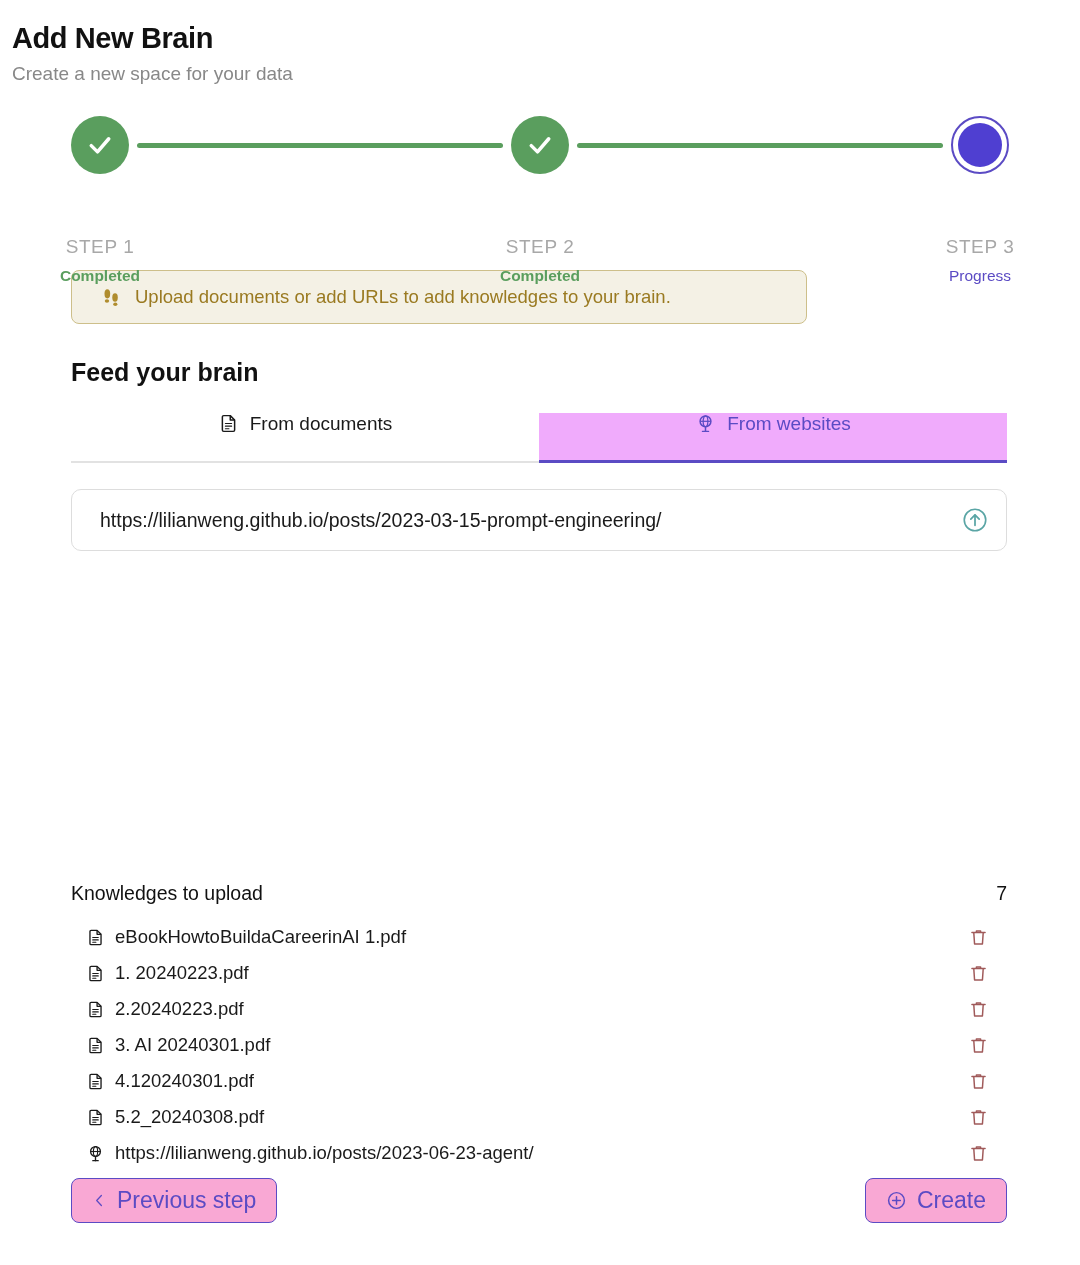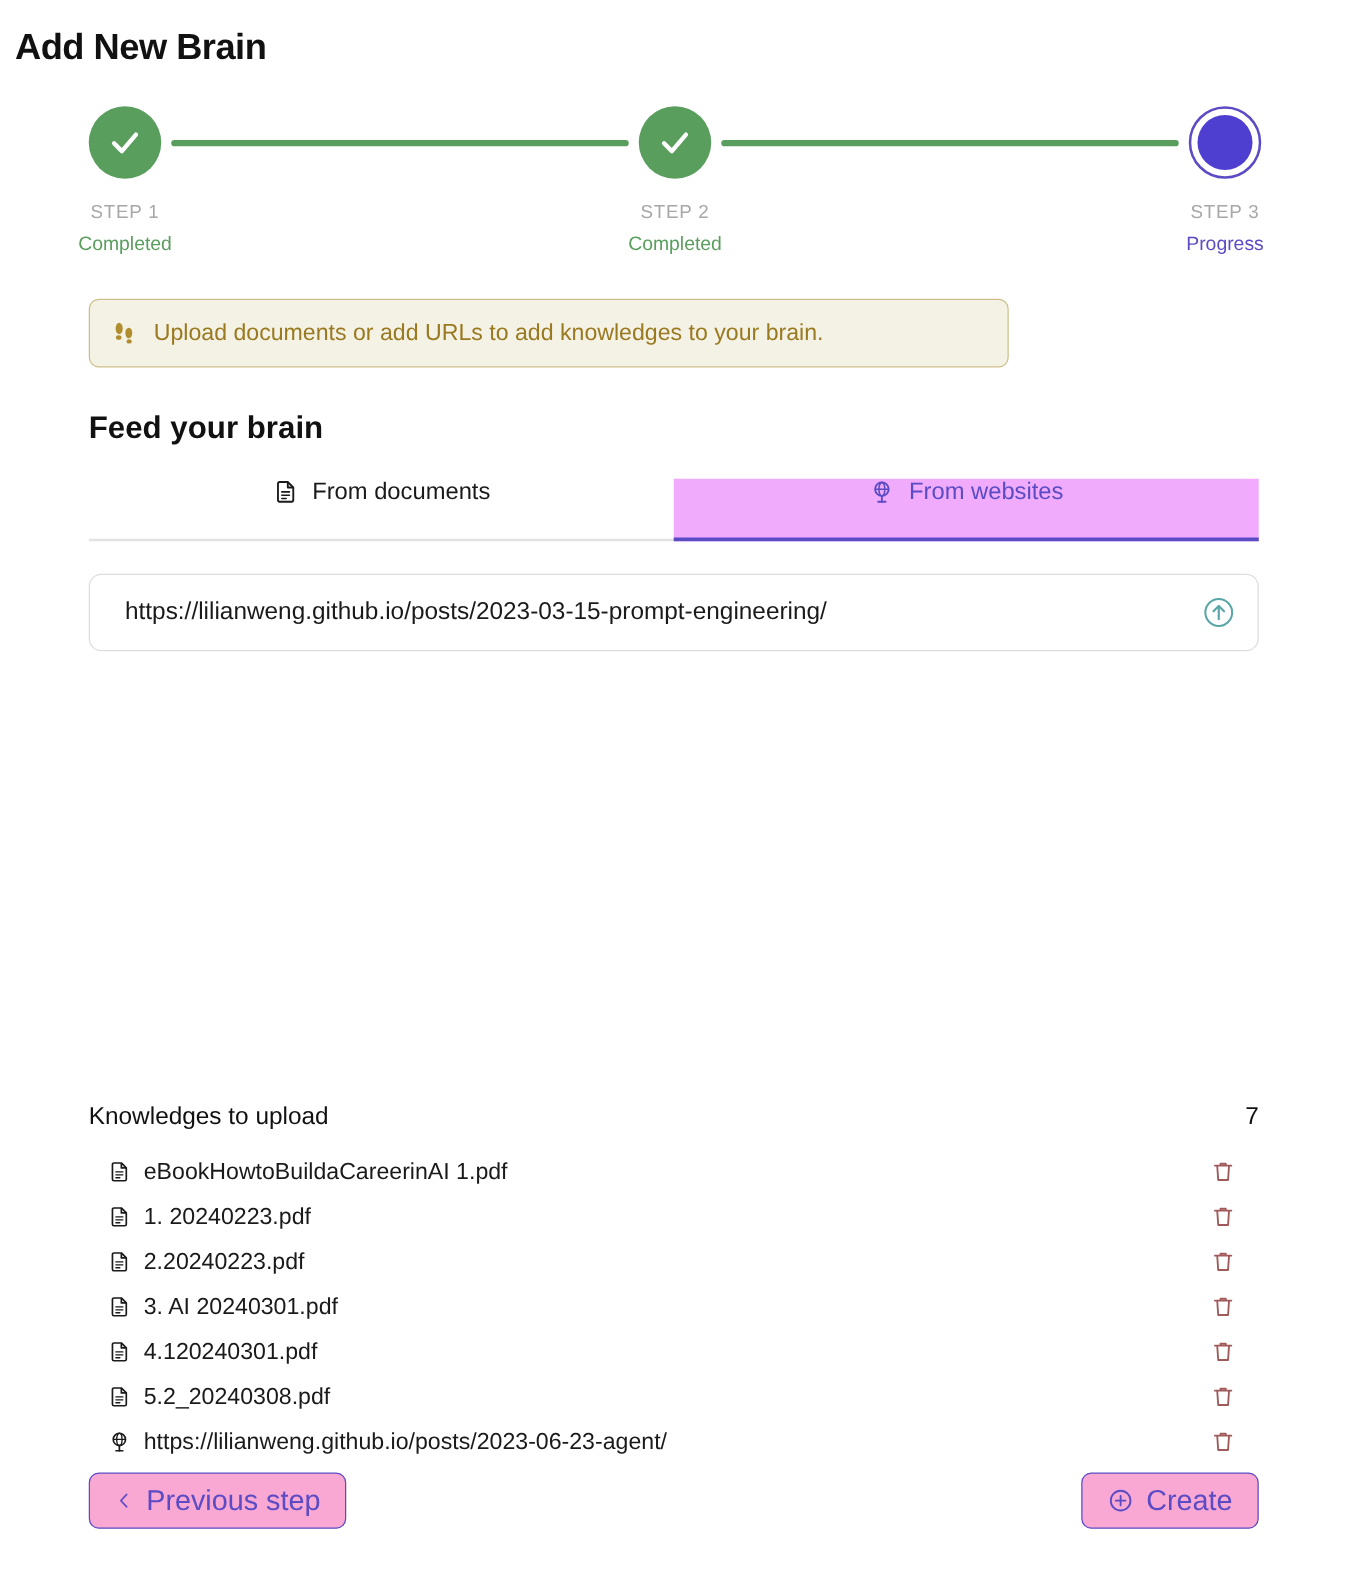--- a/index.html
+++ b/index.html
@@ -87,39 +87,40 @@
     justify-content: space-between;
     margin-top: 18px;
   }
   .step-label-col {
     width: 140px;
     text-align: center;
   }
   .step-label-col:first-child { margin-left: -41px; }
   .step-label-col:last-child  { margin-right: -41px; }
   .step-name {
-    font-size: 15px;
+    font-size: 19px;
     color: #a8a8a8;
     letter-spacing: 0.6px;
+    margin-top: 44px;
   }
   .step-status {
     font-size: 15.5px;
     margin-top: 9px;
   }
-  .step-status.green  { color: #5a9e5e; }
+  .step-status.green  { color: #5a9e5e; font-weight: bold; }
   .step-status.purple { color: #5b4bc4; }
 
   
   .notice {
     margin: 34px 0 0 71px;
     width: 736px;
     background: #f4f1e5;
     border: 1px solid #cdbf8a;
     border-radius: 8px;
-    padding: 15px 16px;
+    padding: 15px 28px;
     display: flex;
     align-items: center;
     gap: 13px;
   }
   .notice-text {
     font-size: 18.5px;
     color: #9a7a21;
     line-height: 1.2;
   }
 
@@ -266,20 +267,21 @@
     font-size: 23px;
     cursor: pointer;
     font-family: inherit;
   }
 </style>
 </head>
 <body>
 
 <div class="page-header">
   <div class="page-title">Add New Brain</div>
+  <div class="page-subtitle">Create a new space for your data</div>
 </div>
 
 <div class="stepper">
   <div class="stepper-track">
 
     <div class="step-node">
       <div class="step-circle done">
         <svg class="check-glyph" width="30" height="30" viewBox="0 0 24 24">
           <path d="M5 12.5L10 17.5L19 7" fill="none" stroke="#ffffff" stroke-width="2.8" stroke-linecap="round" stroke-linejoin="round"></path>
         </svg>

